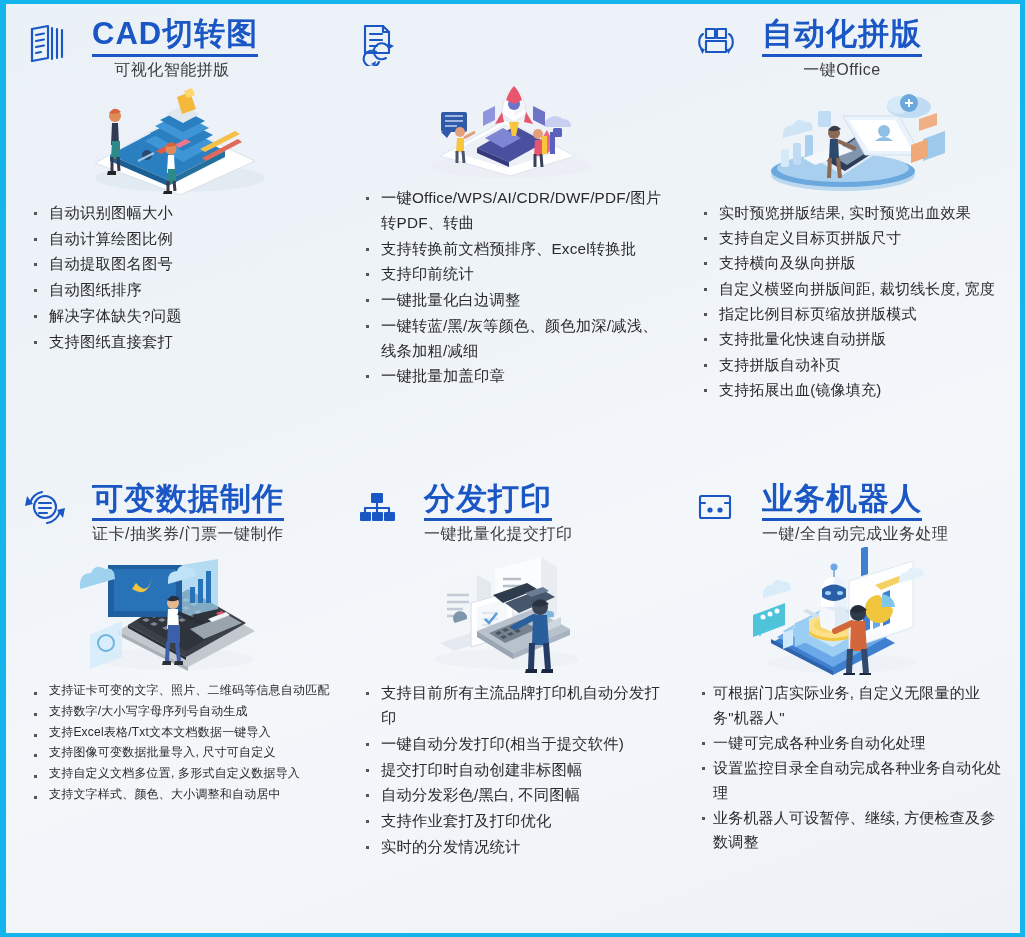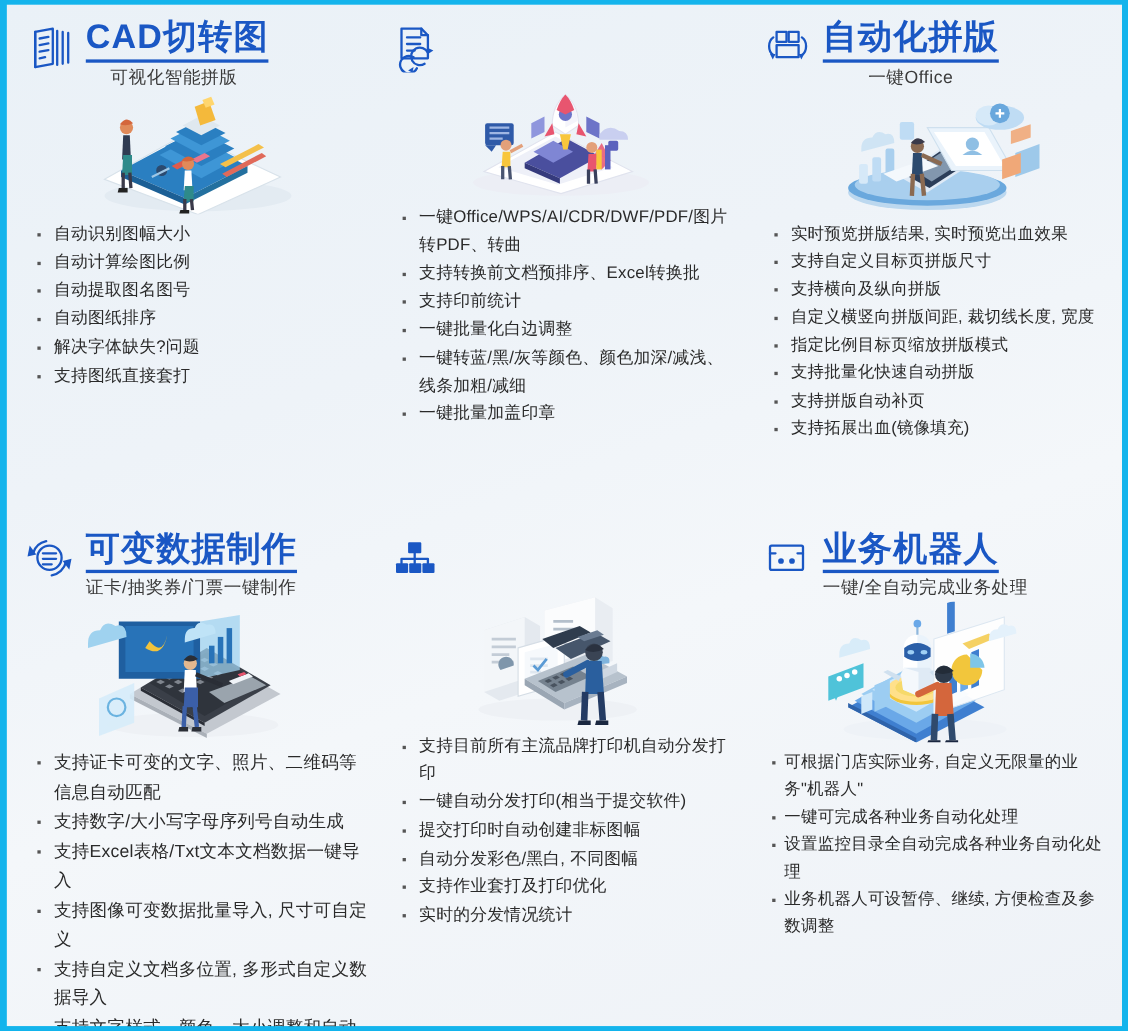--- a/index.html
+++ b/index.html
@@ -22,21 +22,21 @@
     position: absolute; inset: 0;
     display: grid;
     grid-template-columns: 1fr 1fr 1fr;
     grid-template-rows: 1fr 1fr;
   }
   .panel { position: relative; padding: 14px 10px 6px 10px; overflow: hidden; }
   .panel.c2 { padding-left: 4px; }
   .panel.c3 { padding-left: 4px; }
 
   
-  .head { display: flex; align-items: flex-start; gap: 10px; padding-left: 6px; }
+  .head { display: flex; align-items: flex-start; gap: 24px; padding-left: 6px; }
   .head-ico { width: 46px; height: 46px; flex: 0 0 46px; position: relative; margin-top: 2px; }
   .head-ico svg { display: block; width: 46px; height: 46px; }
   .titles { padding-top: 0px; }
   .title {
     font-size: 31px; font-weight: bold; color: #1a57c4;
     letter-spacing: 1px; line-height: 1.06; white-space: nowrap;
     border-bottom: 3px solid #1a57c4; padding-bottom: 3px; display: inline-block;
   }
   .subtitle {
     font-size: 16px; color: #3a3a3a; margin-top: 3px;
@@ -54,21 +54,21 @@
   ul.feat li {
     position: relative; padding-left: 19px;
     font-size: 15.3px; line-height: 1.62; color: #2a2a2a;
     letter-spacing: 0.2px; margin-bottom: 1px;
   }
   ul.feat li::before {
     content: ""; position: absolute; left: 4px; top: 11px;
     width: 3px; height: 3px; background: #555; border-radius: 0;
   }
   .panel.c3 ul.feat li { font-size: 15px; }
-  .panel.r2.c1 ul.feat li { font-size: 16px; line-height: 1.64; }
+  .panel.r2.c1 ul.feat li { font-size: 12px; line-height: 1.64; }
   .panel.r2.c3 ul.feat li { padding-left: 13px; }
   .panel.r2.c3 ul.feat li::before { left: 2px; }
 
   .ink { fill: none; stroke: #1a57c4; stroke-width: 2.1; stroke-linecap: round; stroke-linejoin: round; }
   .inkf { fill: #1a57c4; }
 </style>
 </head>
 <body>
 
 <div class="page">
@@ -346,20 +346,24 @@
     <div class="panel r2 c2">
       <div class="head">
         <span class="head-ico">
           <svg viewBox="0 0 46 46">
             <rect class="inkf" x="17" y="8" width="12" height="10" rx="1"></rect>
             <rect class="inkf" x="6" y="27" width="11" height="9" rx="1"></rect>
             <rect class="inkf" x="18" y="27" width="11" height="9" rx="1"></rect>
             <rect class="inkf" x="30" y="27" width="11" height="9" rx="1"></rect>
             <path class="ink" d="M23 18 L23 23 M11 27 L11 23 L35 23 L35 27 M23 23 L23 27"></path>
           </svg>
+        </span>
+        <span class="titles">
+          <span class="title">分发打印</span>
+          <div class="subtitle">一键批量化提交打印</div>
         </span>
       </div>
       <div class="illus">
         <svg width="250" height="128" viewBox="0 0 250 128">
           <ellipse cx="122" cy="112" rx="72" ry="10" fill="#eef1f5"></ellipse>
           <path d="M55 40 L92 28 L106 36 L106 92 L69 104 L55 96 Z" fill="#e4e9ef"></path>
           <path d="M55 40 L92 28 L92 84 L55 96 Z" fill="#f3f6f9"></path>
           <path d="M62 48 h22 M62 55 h22 M62 62 h16 M62 69 h20" stroke="#c3ccd6" stroke-width="2.5"></path>
           <path d="M70 76 a7 7 0 1 1 12 -4" fill="#7f96ab"></path>
           <path d="M110 22 L156 10 L172 20 L172 68 L126 82 L110 72 Z" fill="#e9edf2"></path>

